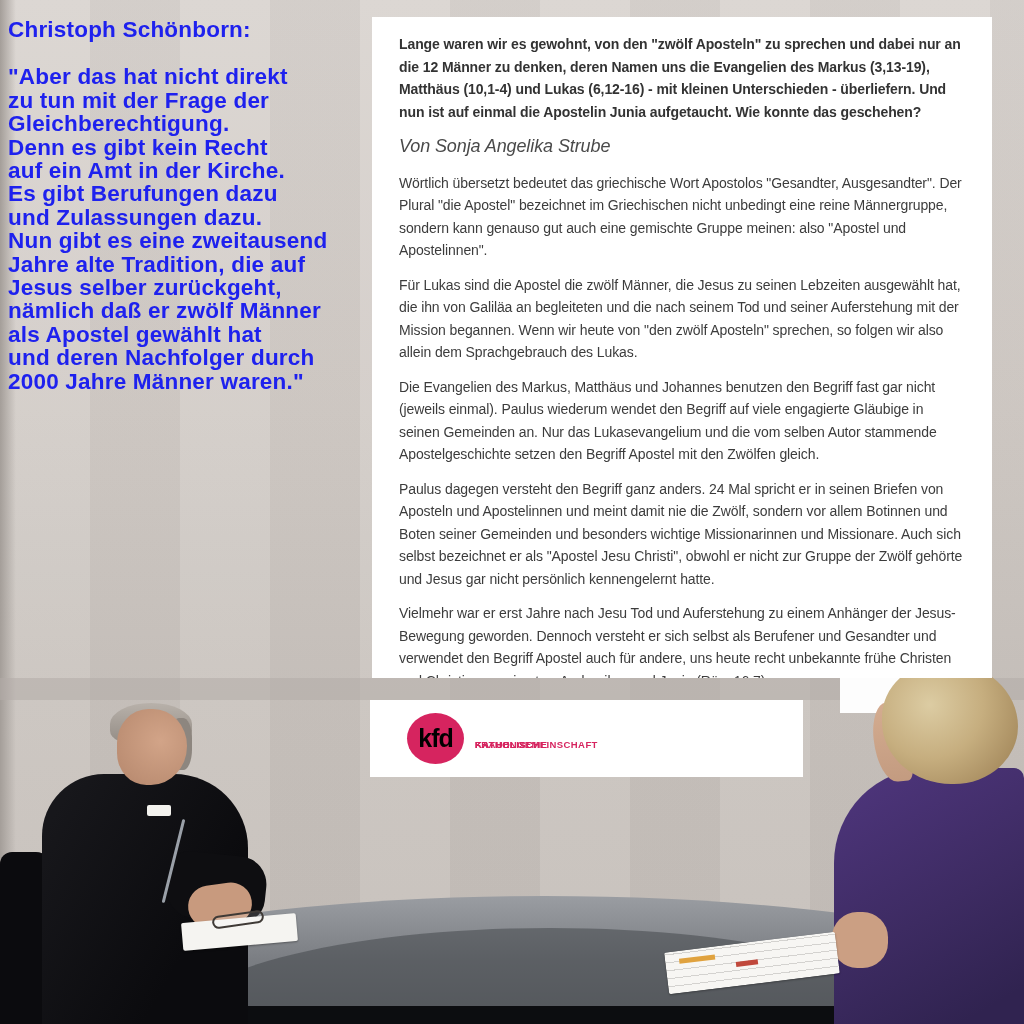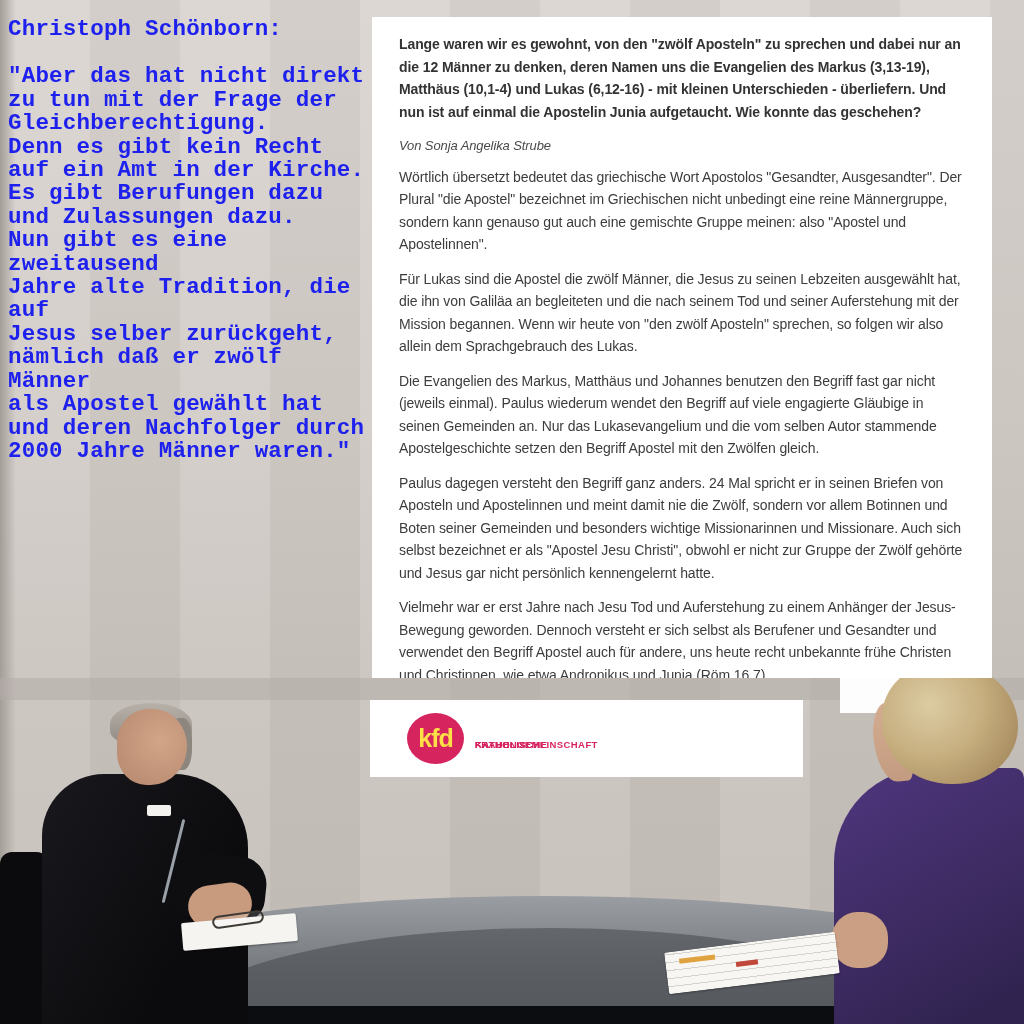--- a/index.html
+++ b/index.html
@@ -45,36 +45,36 @@
   .woman-hair{left:882px;top:662px;width:136px;height:122px;border-radius:46% 54% 48% 52%;
     background:radial-gradient(circle at 35% 35%,#dccca3 0%,#c6ae7f 45%,#a98e61 80%,#987e53 100%);}
   .woman-hands{left:832px;top:912px;width:56px;height:56px;background:#cb9f83;border-radius:45%;}
   .woman-papers{left:666px;top:942px;width:172px;height:42px;background:#f7f6f3;transform:rotate(-7deg);border-radius:2px;
     box-shadow:0 1px 2px rgba(0,0,0,.3);
     background-image:repeating-linear-gradient(0deg,transparent 0 7px,rgba(120,118,115,.28) 7px 8px);}
   .woman-papers::before{content:"";position:absolute;left:14px;top:8px;width:36px;height:5px;background:#e0a23e;}
   .woman-papers::after{content:"";position:absolute;left:70px;top:18px;width:22px;height:5px;background:#c0483b;}
   .woman-chair{left:980px;top:902px;width:44px;height:122px;background:#16171b;border-radius:26px 0 0 0;}
   
-  .quote{left:8px;top:18px;width:366px;font-family:Liberation Mono, monospace;font-weight:bold;
+  .quote{left:8px;top:18px;width:366px;font-family:Liberation Sans, sans-serif;font-weight:bold;
     font-size:22.5px;line-height:23.4px;letter-spacing:.2px;}
   .quote-speaker{position:static;margin-bottom:24px;}
   .quote-text{position:static;white-space:pre-line;}
   
   .article{left:372px;top:17px;width:620px;height:661px;background:#ffffff;
     padding:16px 27px 0 27px;overflow:hidden;color:#3c3c3c;}
   .article p{position:static;margin:0 0 12px 0;font-size:14px;line-height:22.5px;letter-spacing:-.1px;}
   .article .intro{font-weight:bold;color:#333;}
-  .article .byline{font-style:italic;font-size:13px;color:#4a4a4a;margin-bottom:8px;}
+  .article .byline{font-style:italic;font-size:18px;color:#4a4a4a;margin-bottom:14px;}
   
   .logo-panel{left:370px;top:700px;width:433px;height:77px;background:#ffffff;
     display:flex;align-items:center;padding-left:37px;}
   .kfd-ellipse{position:static;width:57px;height:51px;border-radius:50%;
     display:flex;align-items:center;justify-content:center;
-    color:#fde047;font-weight:bold;font-size:25px;letter-spacing:-1px;}
+    color:#000000;font-weight:bold;font-size:25px;letter-spacing:-1px;}
   .org-name{position:static;margin-left:11px;font-weight:bold;font-size:9.5px;line-height:11.5px;letter-spacing:.4px;}
 </style>
 </head>
 <body>
 
 <div class="canvas">
 
   <div class="wall-stripes"></div>
   <div class="wall-edge"></div>
   <div class="wall-band"></div>

